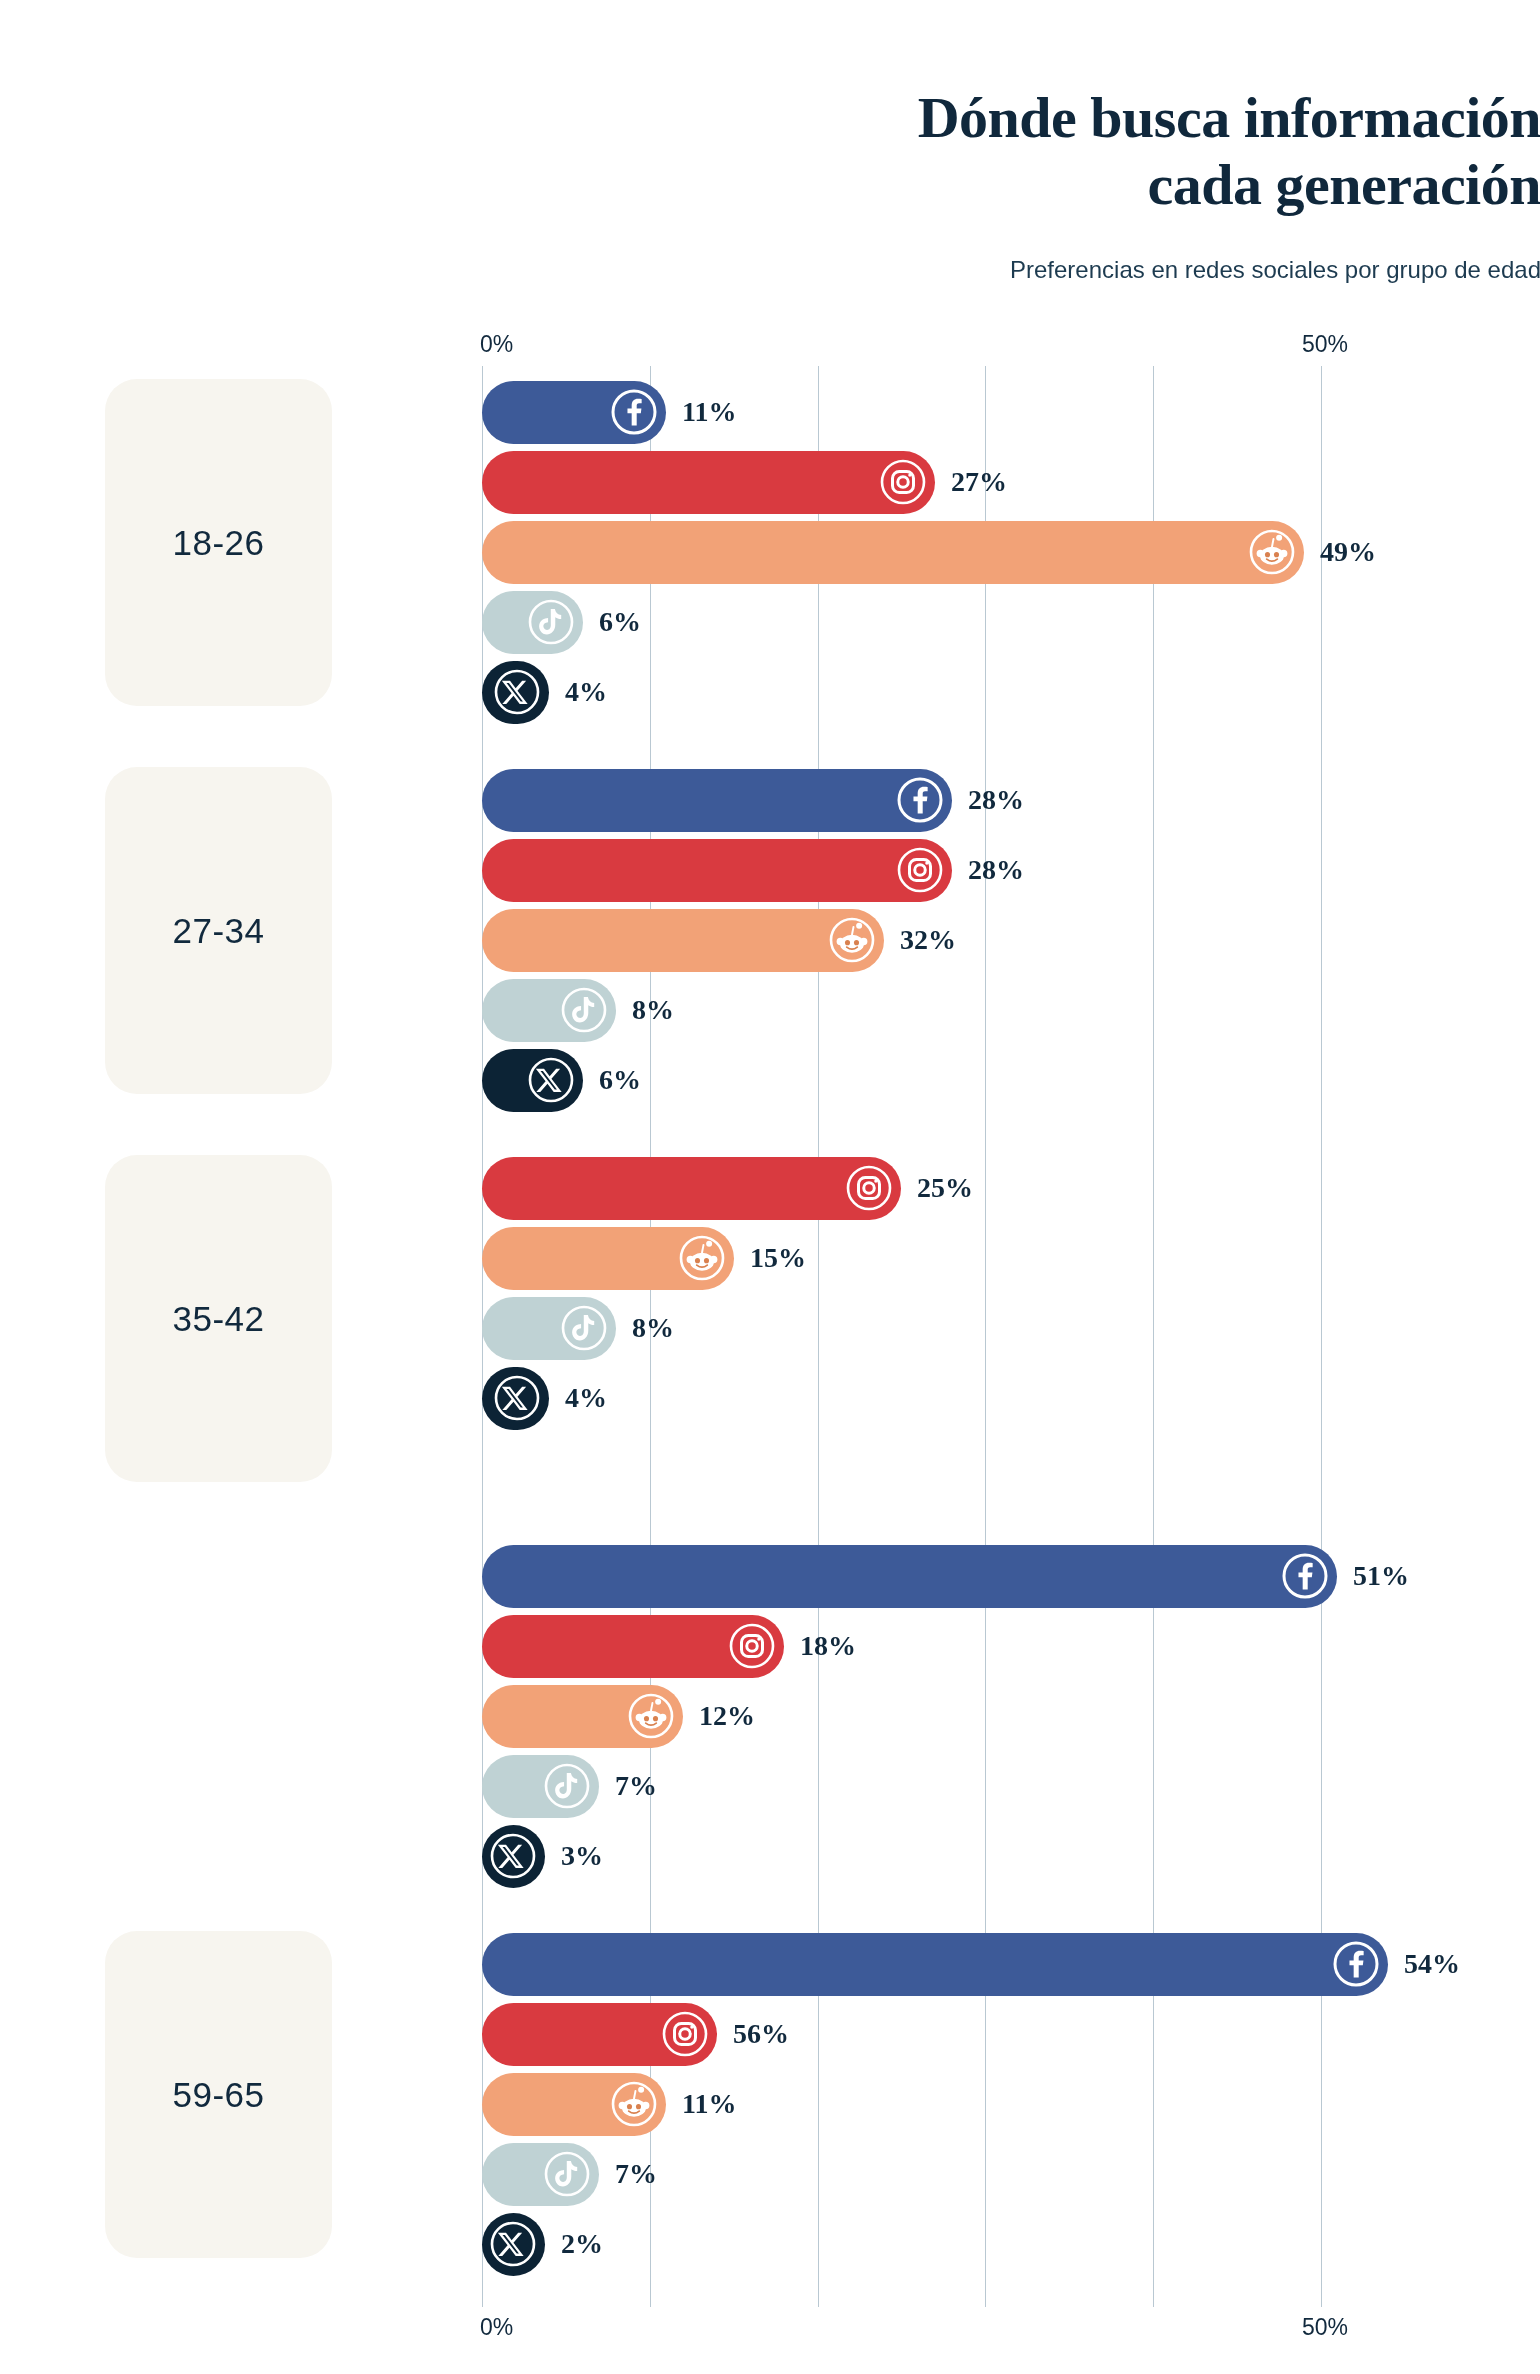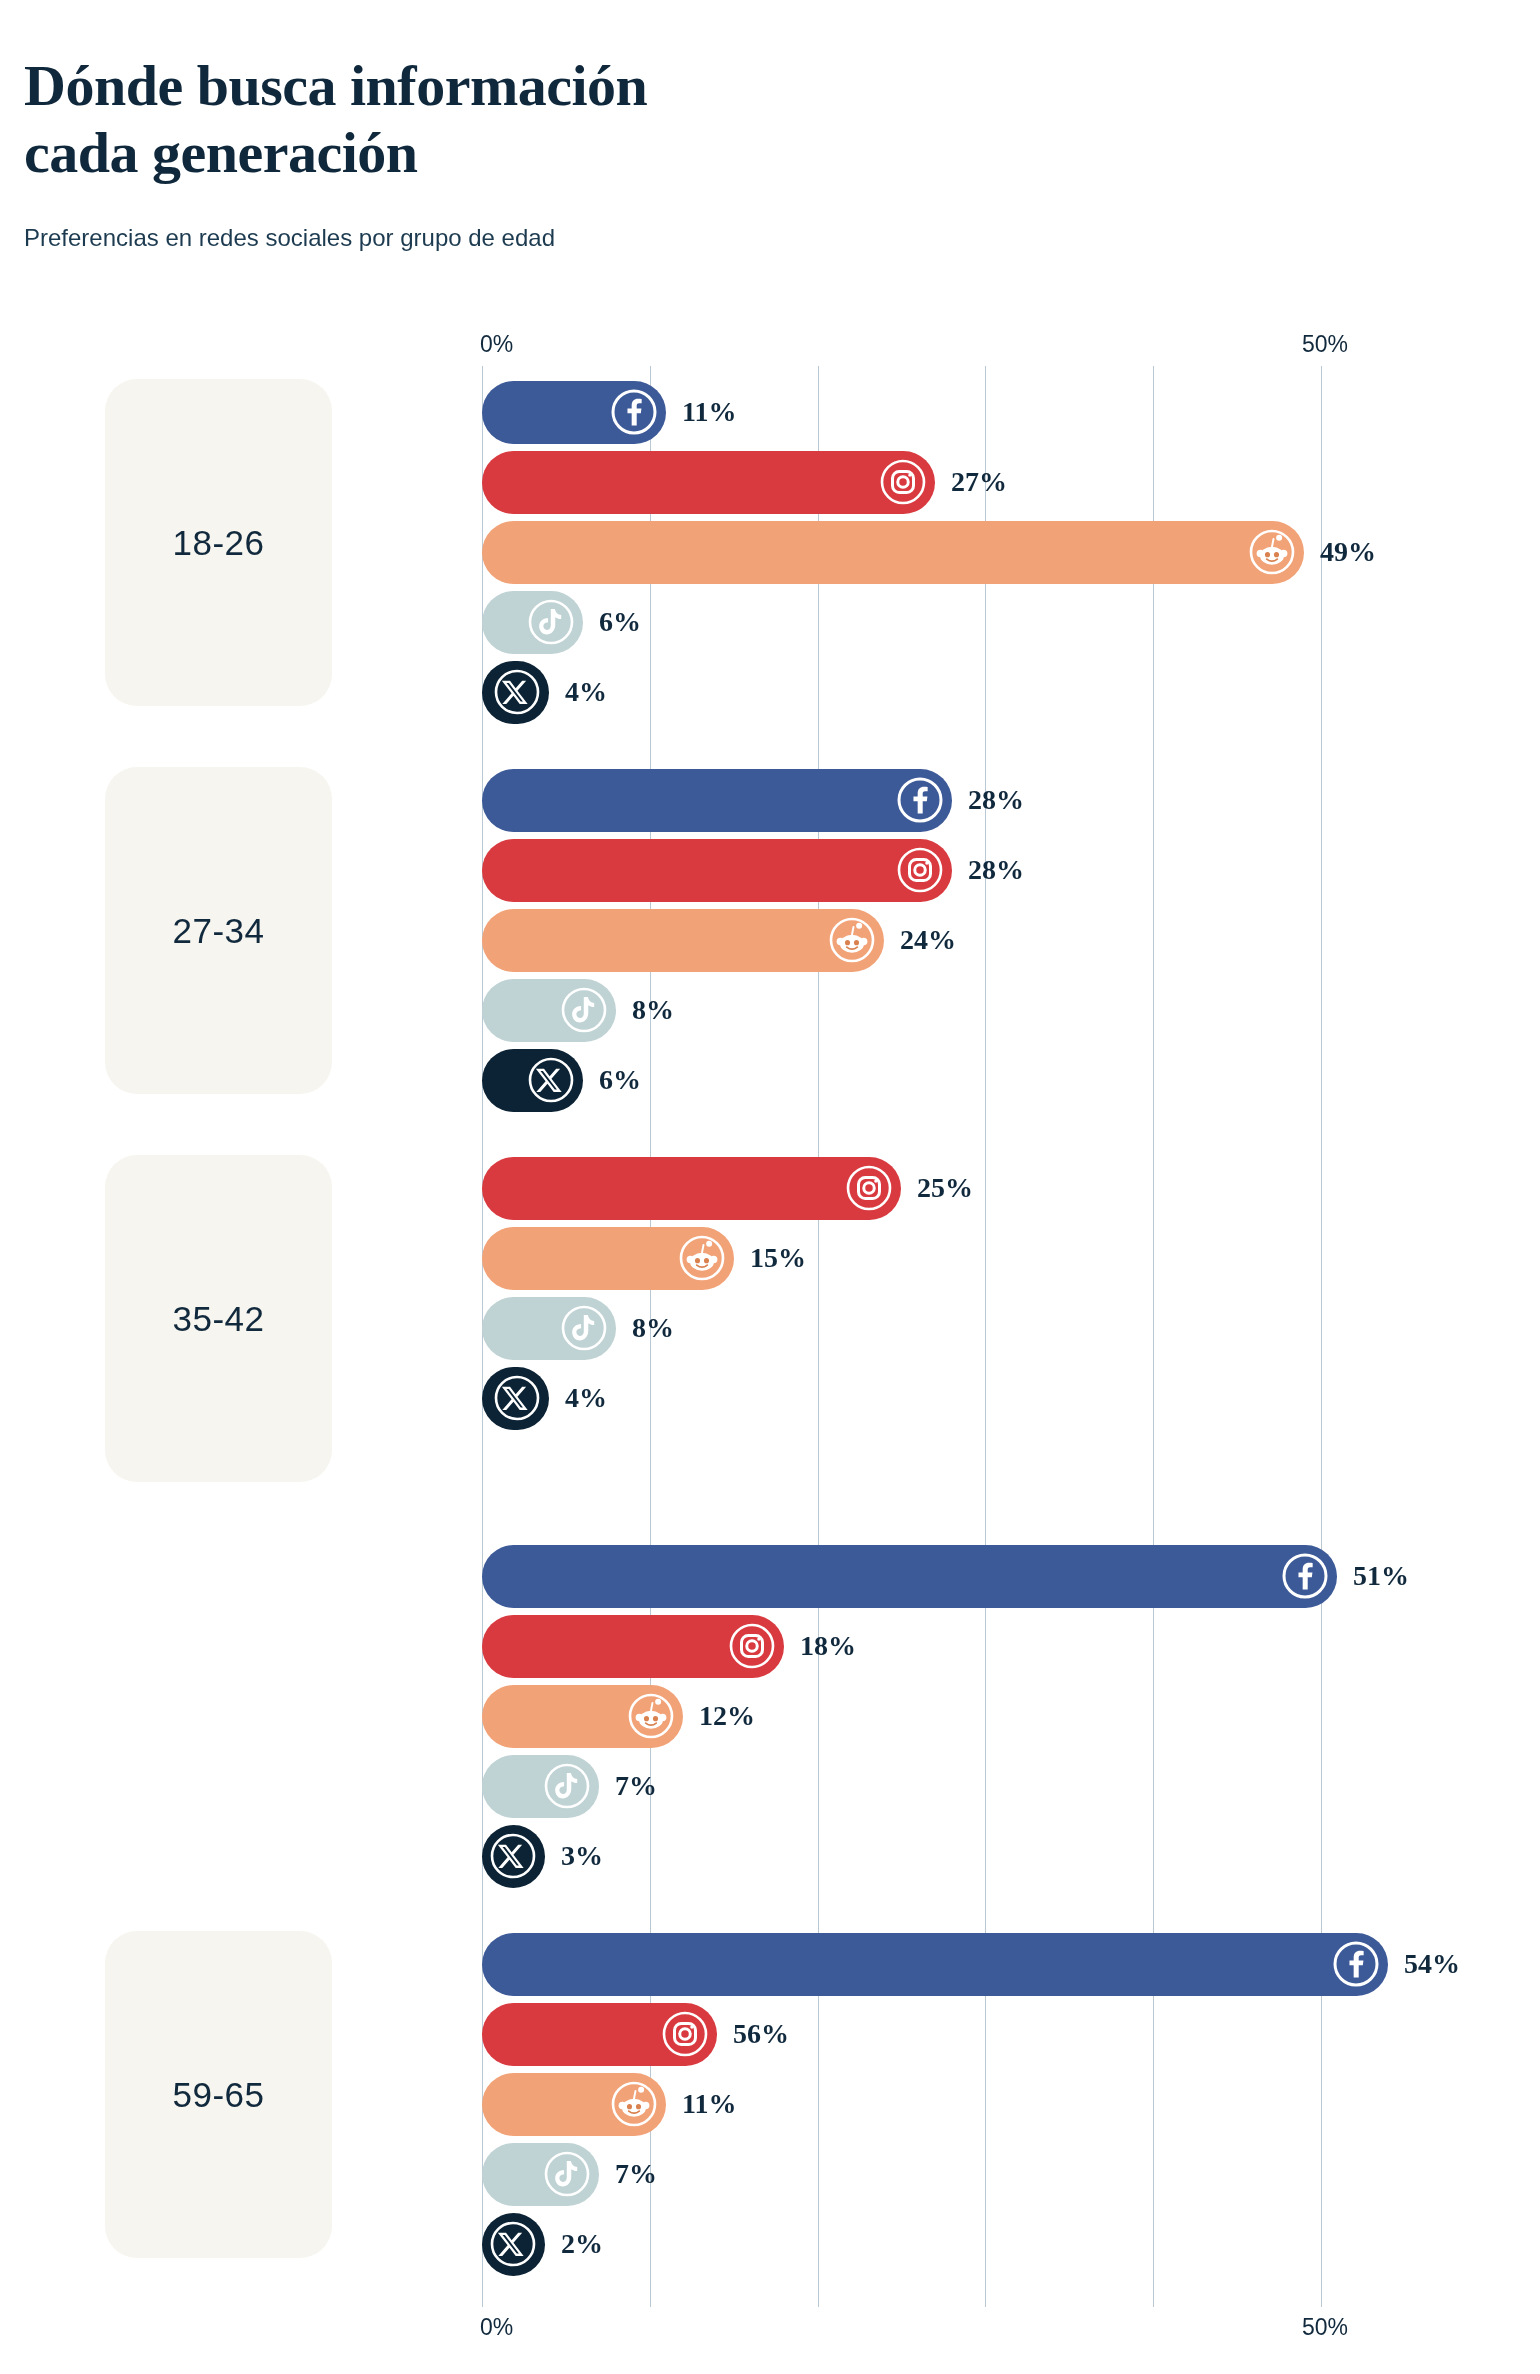--- a/index.html
+++ b/index.html
@@ -6,21 +6,21 @@
   html, body { width: 1541px; height: 2375px; }
   body {
     background: #ffffff;
     font-family: "Liberation Sans", sans-serif;
     color: #0f2a3f;
     position: relative;
     overflow: hidden;
   }
 
   
-  .header { padding-top: 52px; text-align: left; margin-left: 24px; }
+  .header { padding-top: 84px; text-align: right; margin-left: 24px; }
   .chart-title {
     font-family: "Liberation Serif", serif;
     font-weight: 700;
     font-size: 58px;
     line-height: 1.16;
     color: #10283c;
     letter-spacing: -0.5px;
   }
   .chart-title .line { display: block; }
   .chart-subtitle {
@@ -223,21 +223,21 @@
             </svg>
           </div>
           <span class="bar-value" style="color: rgb(17, 41, 61);">28%</span>
         </div>
         <div class="bar-row">
           <div class="bar" style="width: 402px; background: rgb(242, 162, 119);">
             <svg class="bar-icon" viewBox="0 0 64 64">
               <use xlink:href="#ico-reddit"></use>
             </svg>
           </div>
-          <span class="bar-value" style="color: rgb(17, 41, 61);">24%</span>
+          <span class="bar-value" style="color: rgb(17, 41, 61);">32%</span>
         </div>
         <div class="bar-row">
           <div class="bar" style="width: 134px; background: rgb(191, 210, 212);">
             <svg class="bar-icon" viewBox="0 0 64 64">
               <use xlink:href="#ico-tiktok"></use>
             </svg>
           </div>
           <span class="bar-value" style="color: rgb(17, 41, 61);">8%</span>
         </div>
         <div class="bar-row">

